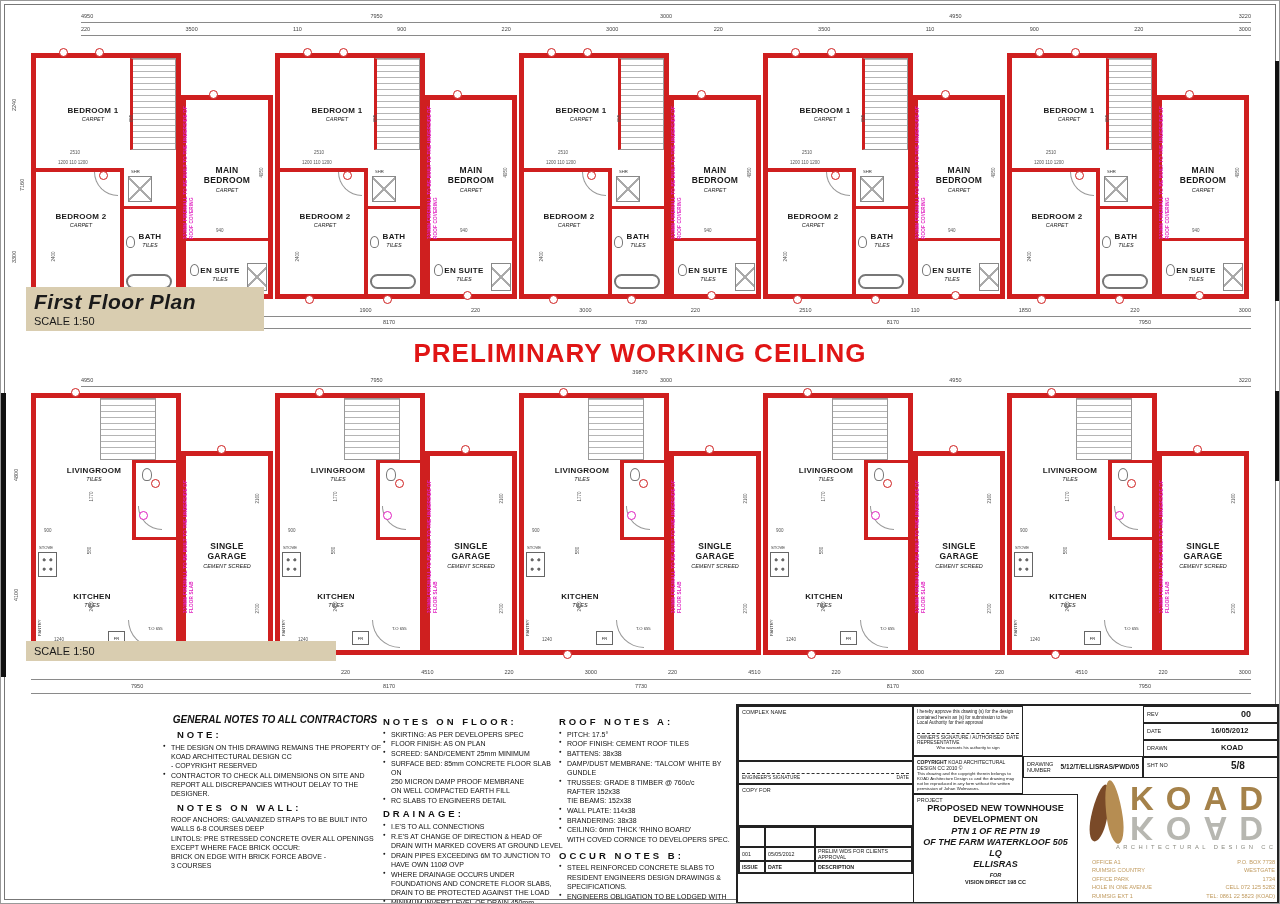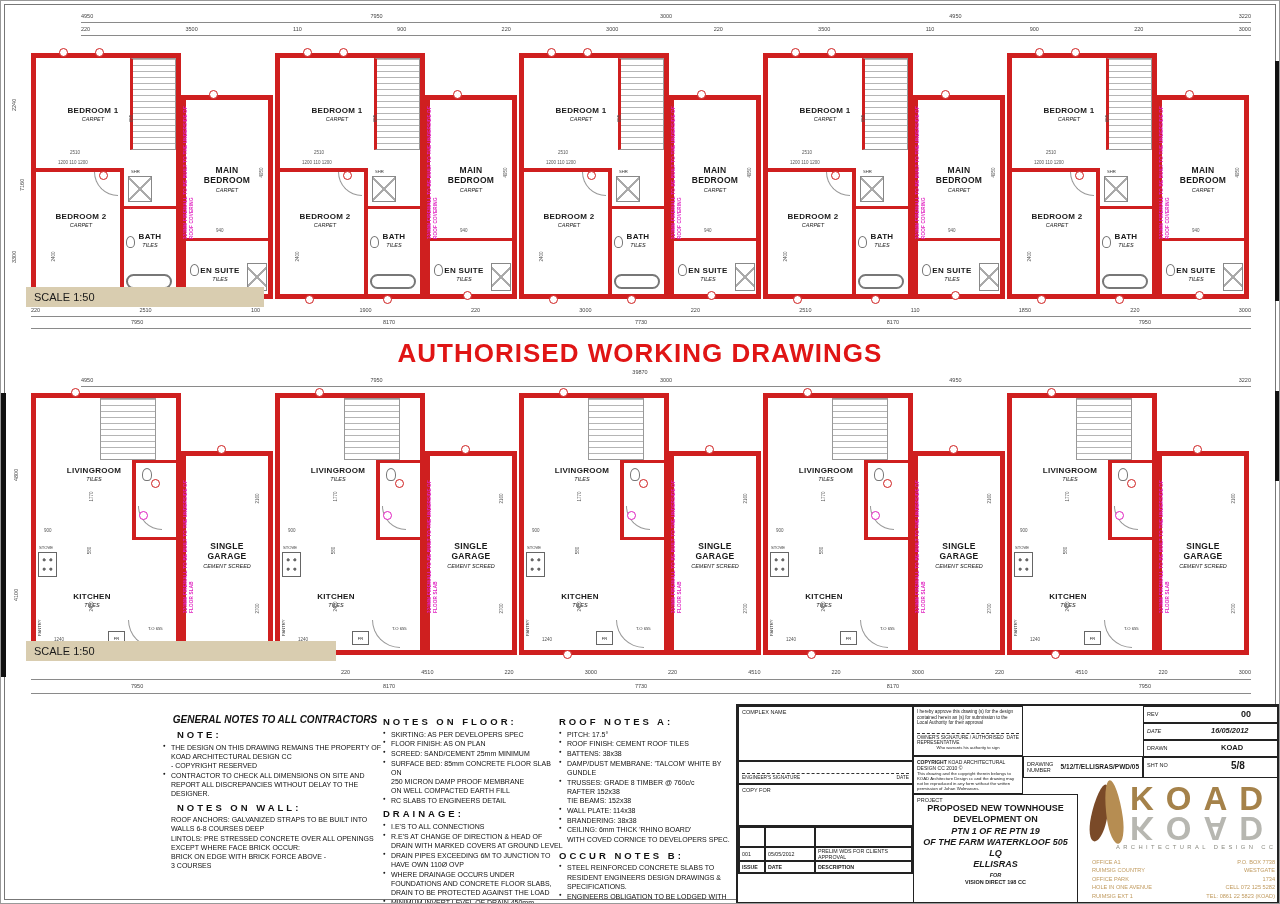--- a/index.html
+++ b/index.html
@@ -427,24 +427,25 @@
   <div class="dimstrip" style="left:30px;top:318px;width:1220px;">
     <span style="margin-left:100px;">7950</span>
     <span>8170</span>
     <span>7730</span>
     <span>8170</span>
     <span style="margin-right:100px;">7950</span>
   </div>
   <div class="dimline" style="left:30px;top:327px;width:1220px;"></div>
 
   <div class="planlabel" style="left:25px;top:286px;width:238px;z-index:8;">
+    <span class="t" style="font-size:21px;">First Floor Plan</span>
     <span class="s">SCALE 1:50</span>
   </div>
 
-  <div class="maintitle">AUTHORISED WORKING DRAWINGS</div>
+  <div class="maintitle">PRELIMINARY WORKING CEILING</div>
   <div class="overall">39870</div>
 
   <div class="dimstrip" style="left:80px;top:376px;width:1170px;">
     <span>4950</span>
     <span>7950</span>
     <span>3000</span>
     <span>4950</span>
     <span>3220</span>
   </div>
   <div class="dimline" style="left:80px;top:385px;width:1170px;"></div>
@@ -823,21 +824,21 @@
         <span class="v" style="font-size:6.5px;padding-top:4px;">5/12/T/ELLISRAS/PWD/05</span>
       </div>
     </div>
 
     <div class="cell" style="left:405px;top:0;width:138px;height:17px;">
       <div class="kv">
           <span class="k">REV</span>
       <span class="v" style="margin-left:60px;">00</span>
         </div>
     </div>
-    <div class="cell" style="left:405px;top:17px;width:138px;height:17px;font-style:italic;">
+    <div class="cell" style="left:405px;top:17px;width:138px;height:17px;">
       <div class="kv">
           <span class="k">DATE</span>
       <span class="v" style="font-size:7.5px;margin-left:30px;">16/05/2012</span>
         </div>
     </div>
     <div class="cell" style="left:405px;top:34px;width:138px;height:17px;">
       <div class="kv">
           <span class="k">DRAWN</span>
       <span class="v" style="font-size:7.5px;margin-left:40px;">KOAD</span>
         </div>

